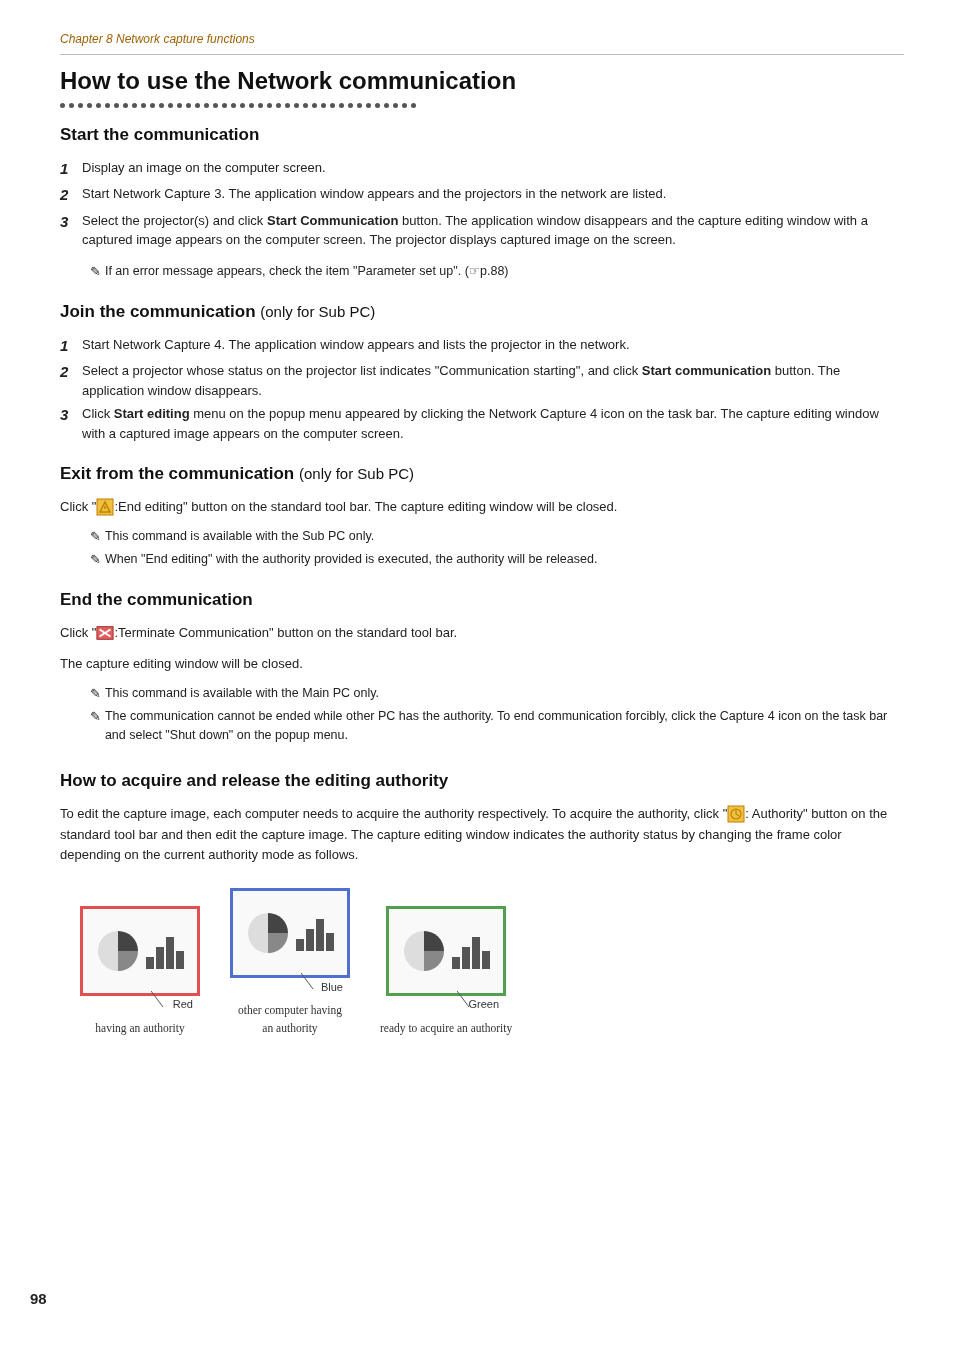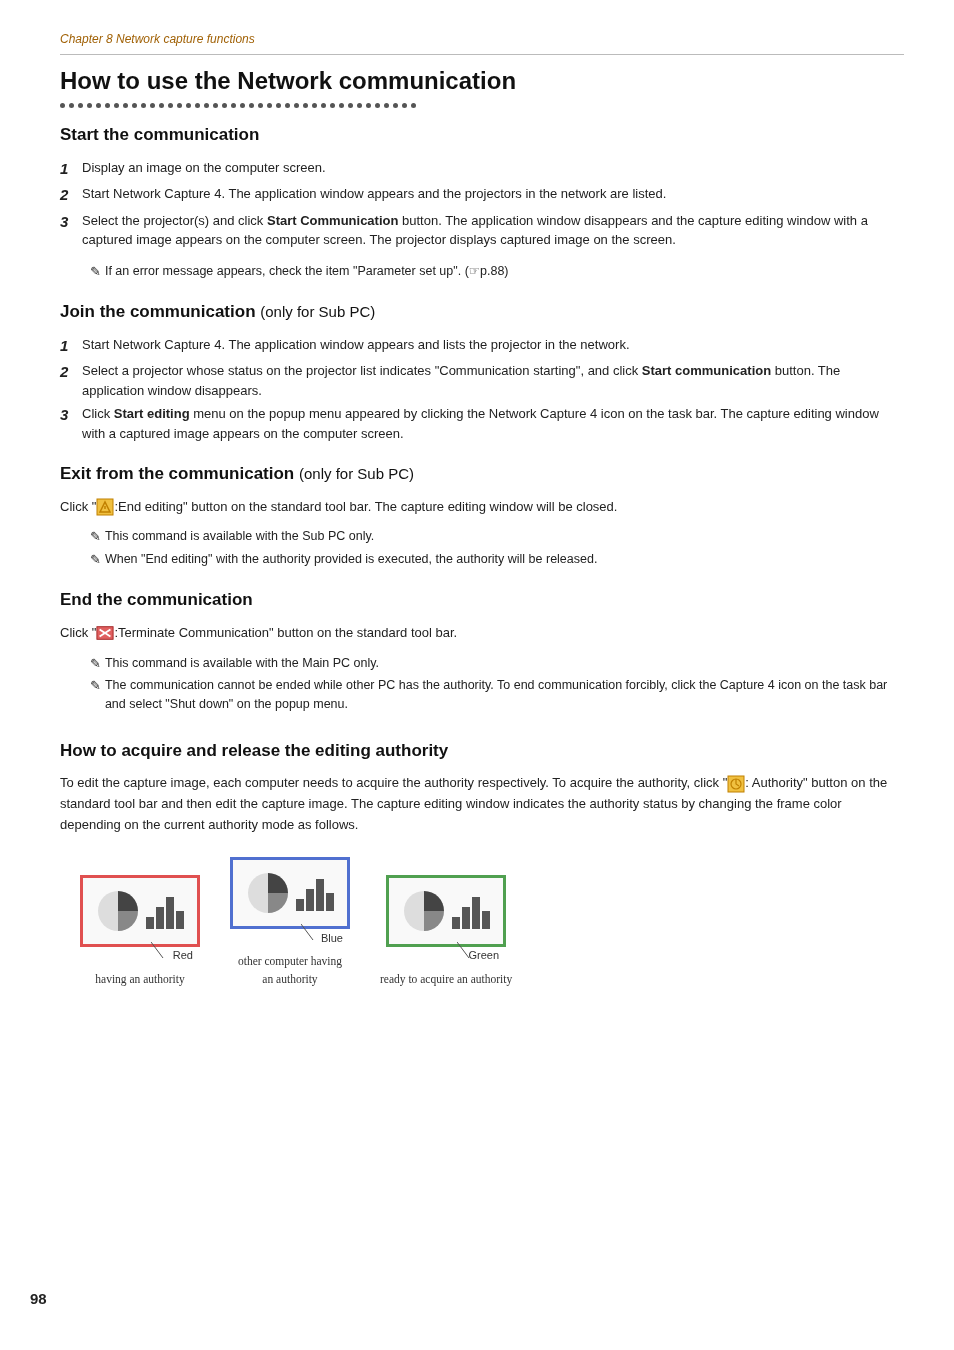--- a/index.html
+++ b/index.html
@@ -102,21 +102,21 @@
       margin-top: 22px;
       margin-left: 20px;
     }
     .diagram-item {
       display: flex;
       flex-direction: column;
       align-items: center;
     }
     .diagram-box {
       width: 120px;
-      height: 72px;
+      height: 90px;
       border: 3px solid #ccc;
       background: #f9f9f9;
       display: flex;
       align-items: center;
       justify-content: center;
       position: relative;
       margin-bottom: 2px;
     }
     .diagram-box.red-border { border-color: #e05050; }
     .diagram-box.blue-border { border-color: #5070d0; }
@@ -202,21 +202,21 @@
 
 <div class="section">
   <h2 class="section-title">Start the communication</h2>
   <ul class="step-list">
     <li>
       <span class="step-num">1</span>
       <span class="step-text">Display an image on the computer screen.</span>
     </li>
     <li>
       <span class="step-num">2</span>
-      <span class="step-text">Start Network Capture 4. The application window appears and the projectors in the network are listed.</span>
+      <span class="step-text">Start Network Capture 3. The application window appears and the projectors in the network are listed.</span>
     </li>
     <li>
       <span class="step-num">3</span>
       <span class="step-text">Select the projector(s) and click <strong>Start Communication</strong> button. The application window disappears and the capture editing window with a captured image appears on the computer screen. The projector displays captured image on the screen.</span>
     </li>
   </ul>
   <div class="note">
     <span class="note-icon">✎</span>
     <span>If an error message appears, check the item "Parameter set up". (☞p.88)</span>
   </div>
@@ -257,20 +257,21 @@
   </div>
 </div>
 
 <div class="section" style="margin-top:16px;">
   <h2 class="section-title">End the communication</h2>
   <p class="body-para">Click "<svg style="display:inline-block;vertical-align:middle;width:18px;height:16px;" viewBox="0 0 20 16">
         <rect x="1" y="1" width="18" height="14" fill="#e06060" stroke="#a02020" stroke-width="1"></rect>
         <line x1="4" y1="4" x2="16" y2="12" stroke="white" stroke-width="2"></line>
         <line x1="16" y1="4" x2="4" y2="12" stroke="white" stroke-width="2"></line>
       </svg>:Terminate Communication" button on the standard tool bar.</p>
+  <p class="body-para">The capture editing window will be closed.</p>
   <div class="note">
     <span class="note-icon">✎</span>
     <span>This command is available with the Main PC only.</span>
   </div>
   <div class="note">
     <span class="note-icon">✎</span>
     <span>The communication cannot be ended while other PC has the authority. To end communication forcibly, click the Capture 4 icon on the task bar and select "Shut down" on the popup menu.</span>
   </div>
 </div>
 

